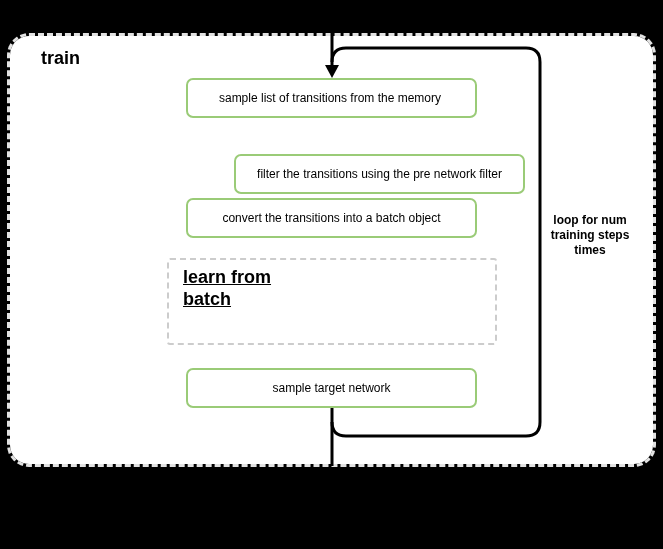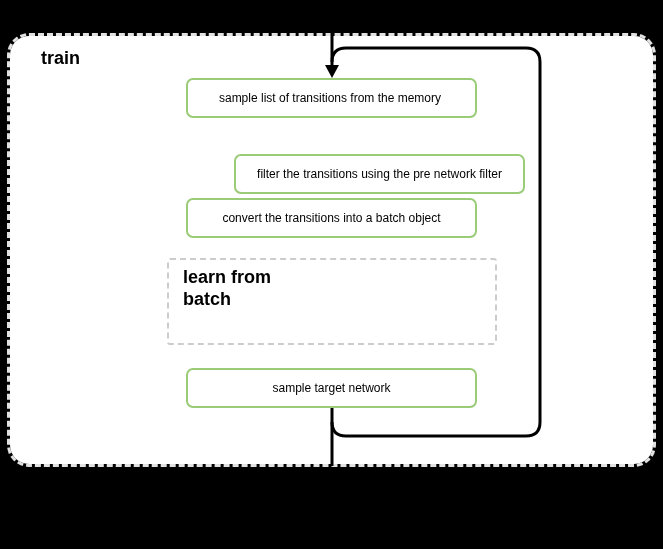--- a/index.html
+++ b/index.html
@@ -70,20 +70,21 @@
     box-sizing: border-box;
     background: #ffffff;
     border: 2px dashed #cccccc;
     border-radius: 3px;
     padding: 6px 12px 0 14px;
     font-size: 18px;
     font-weight: bold;
     line-height: 22px;
     color: #000;
     white-space: pre-line;
+    text-decoration: underline;
   }
   .loop-annotation {
     position: absolute;
     left: 544px;
     top: 213px;
     width: 92px;
     text-align: center;
     font-size: 12px;
     font-weight: bold;
     line-height: 15px;
@@ -111,14 +112,17 @@
 
   <div class="step step-2">filter the transitions using the pre network filter</div>
 
   <div class="step step-3">convert the transitions into a batch object</div>
 
   <div class="subprocess">learn from
 batch</div>
 
   <div class="step step-update">sample target network</div>
 
+  <div class="loop-annotation">loop for num
+training steps
+times</div>
 
 </div>
 
 </body></html>

